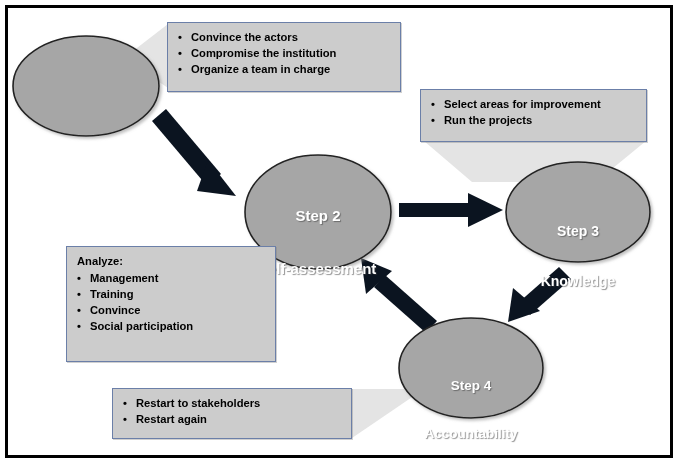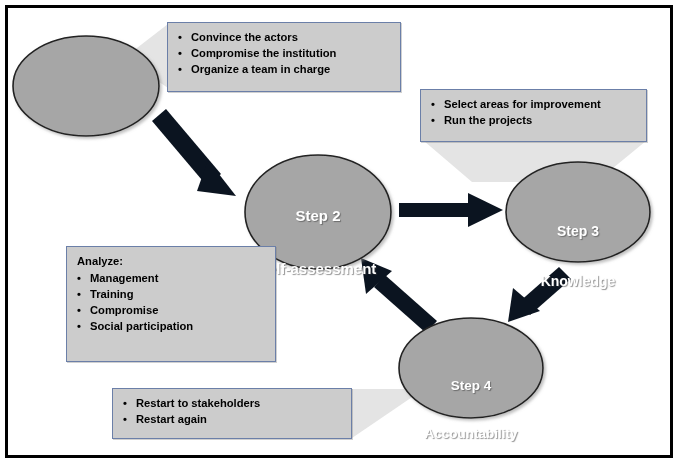--- a/index.html
+++ b/index.html
@@ -173,21 +173,21 @@
       <div class="bullet-row">
         <span class="bullet-dot">•</span>
         <span class="bullet-text">Management</span>
       </div>
       <div class="bullet-row">
         <span class="bullet-dot">•</span>
         <span class="bullet-text">Training</span>
       </div>
       <div class="bullet-row">
         <span class="bullet-dot">•</span>
-        <span class="bullet-text">Compromise</span>
+        <span class="bullet-text">Convince</span>
       </div>
       <div class="bullet-row">
         <span class="bullet-dot">•</span>
         <span class="bullet-text">Social participation</span>
       </div>
     </div>
   </div>
 
   <div class="callout" style="left:112px; top:388px; width:240px; height:51px;">
     <div class="callout-inner">

